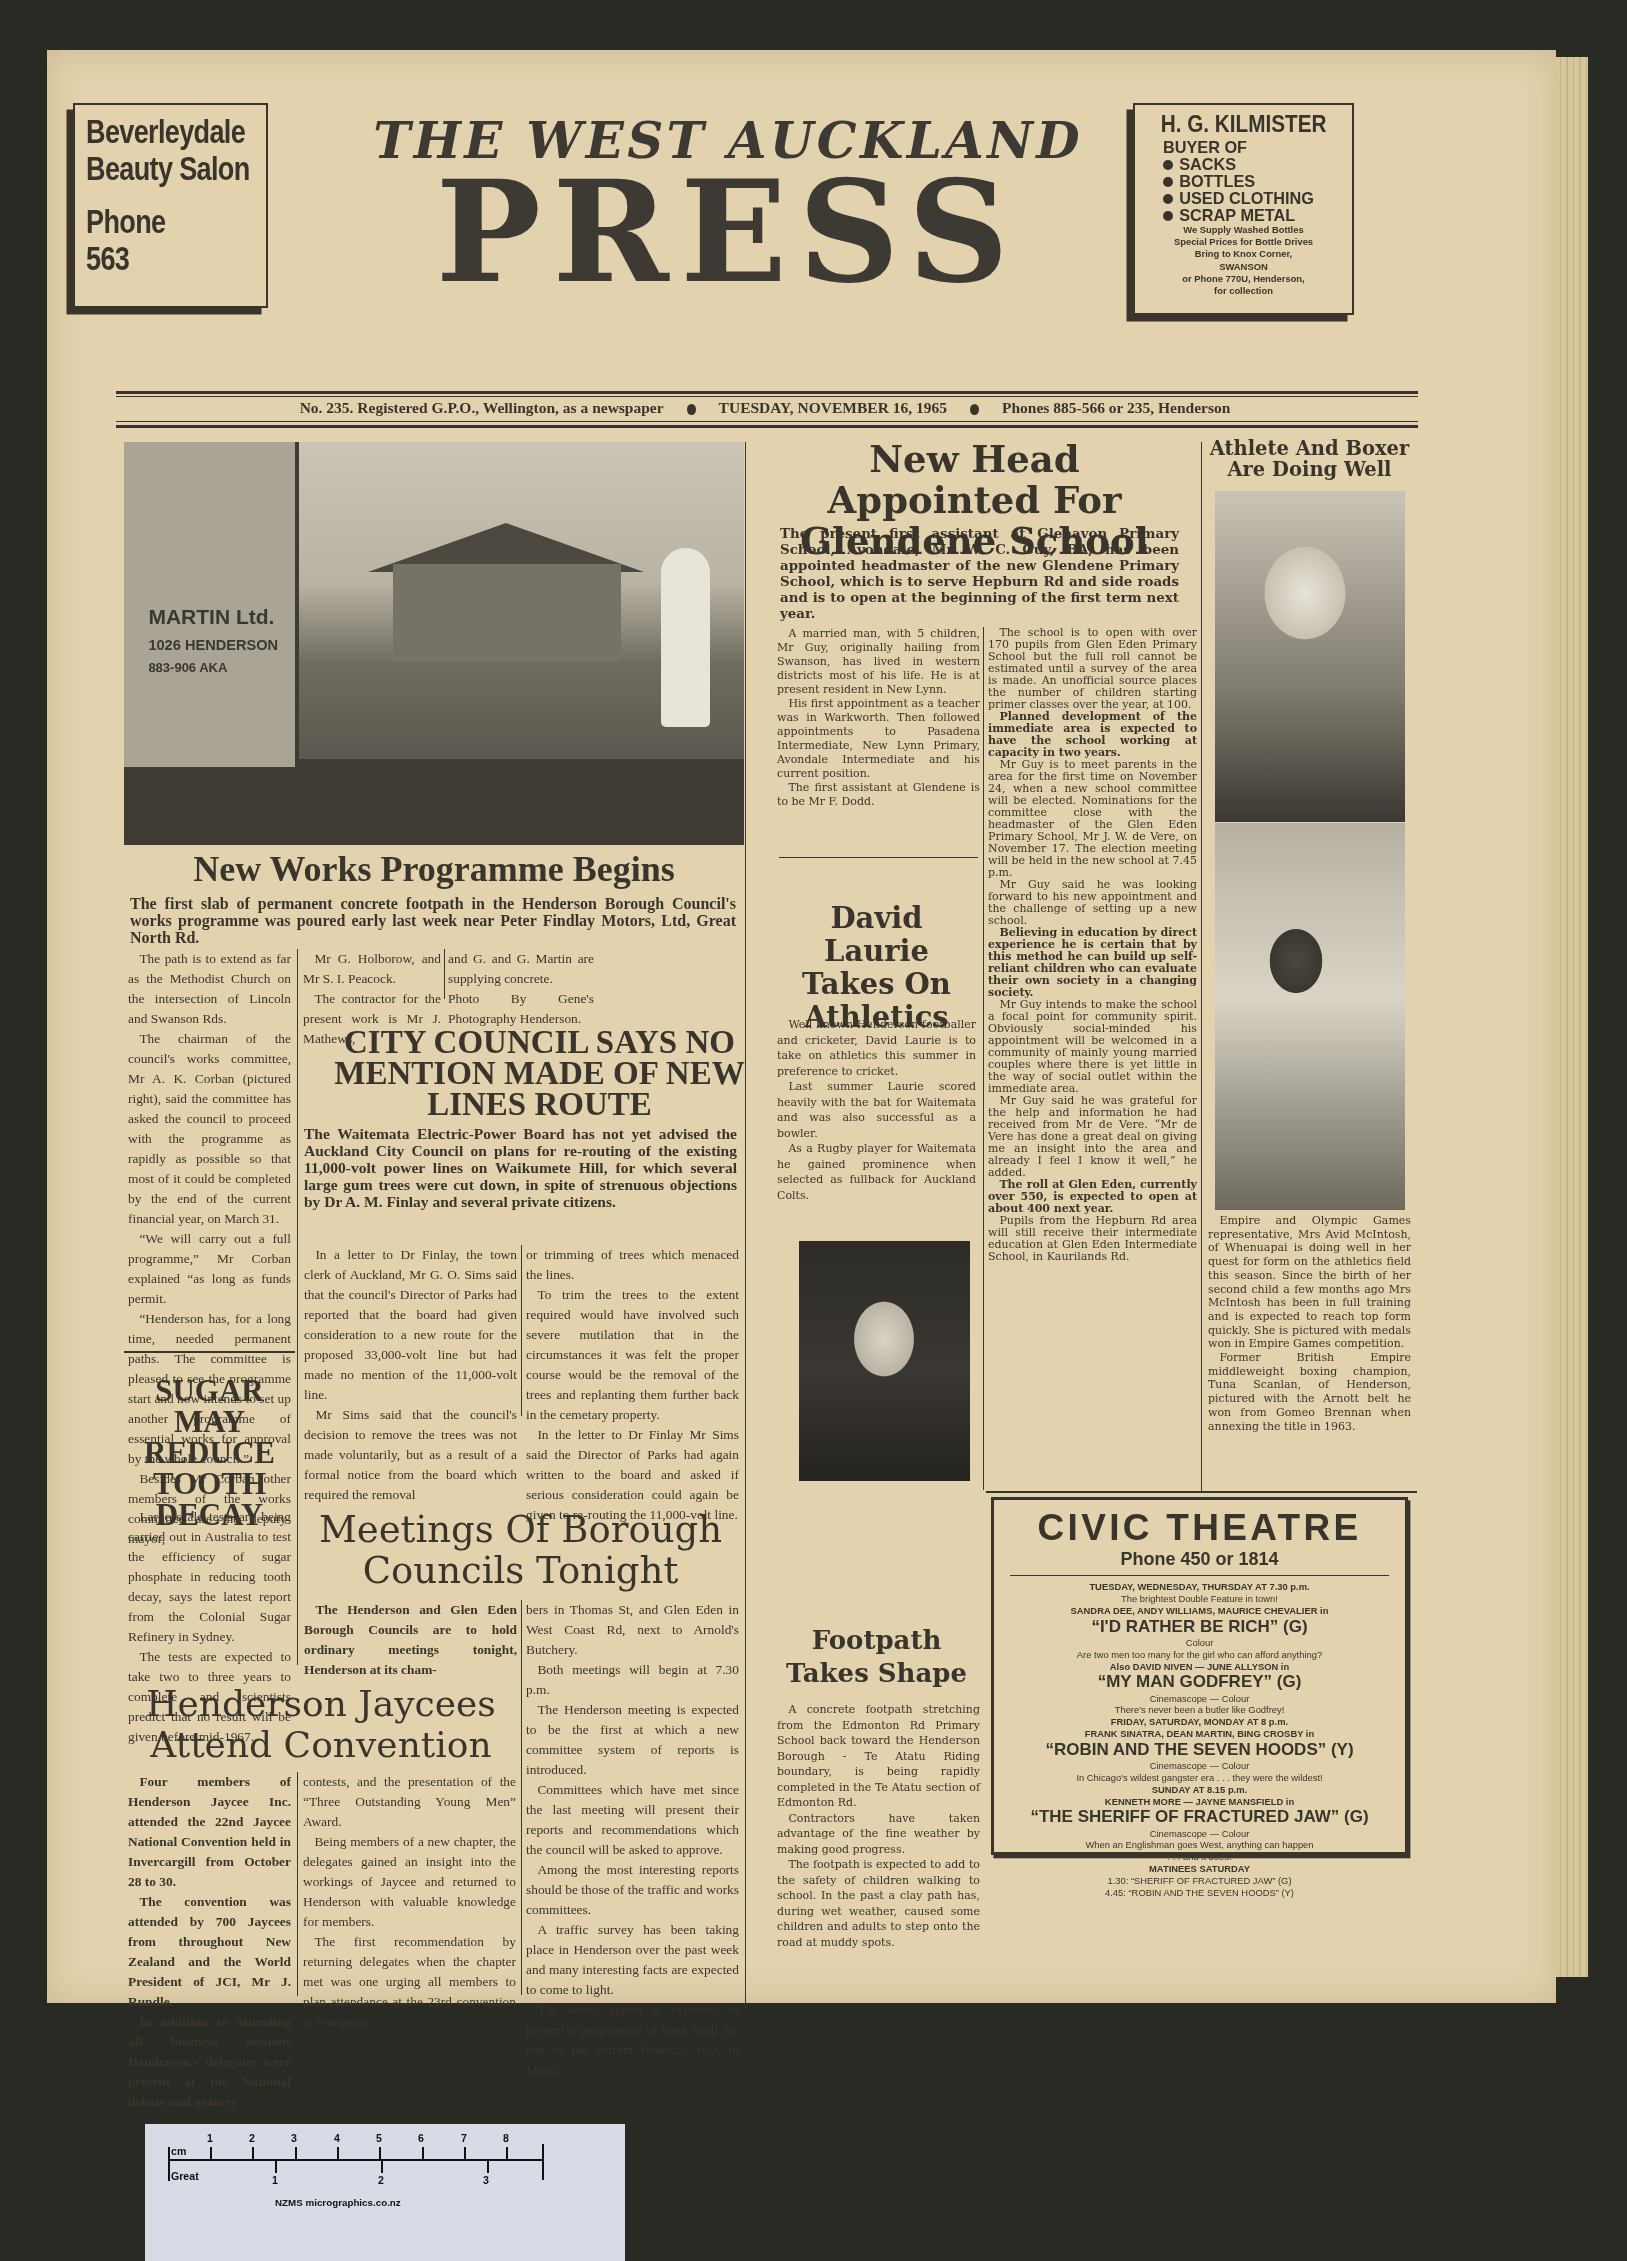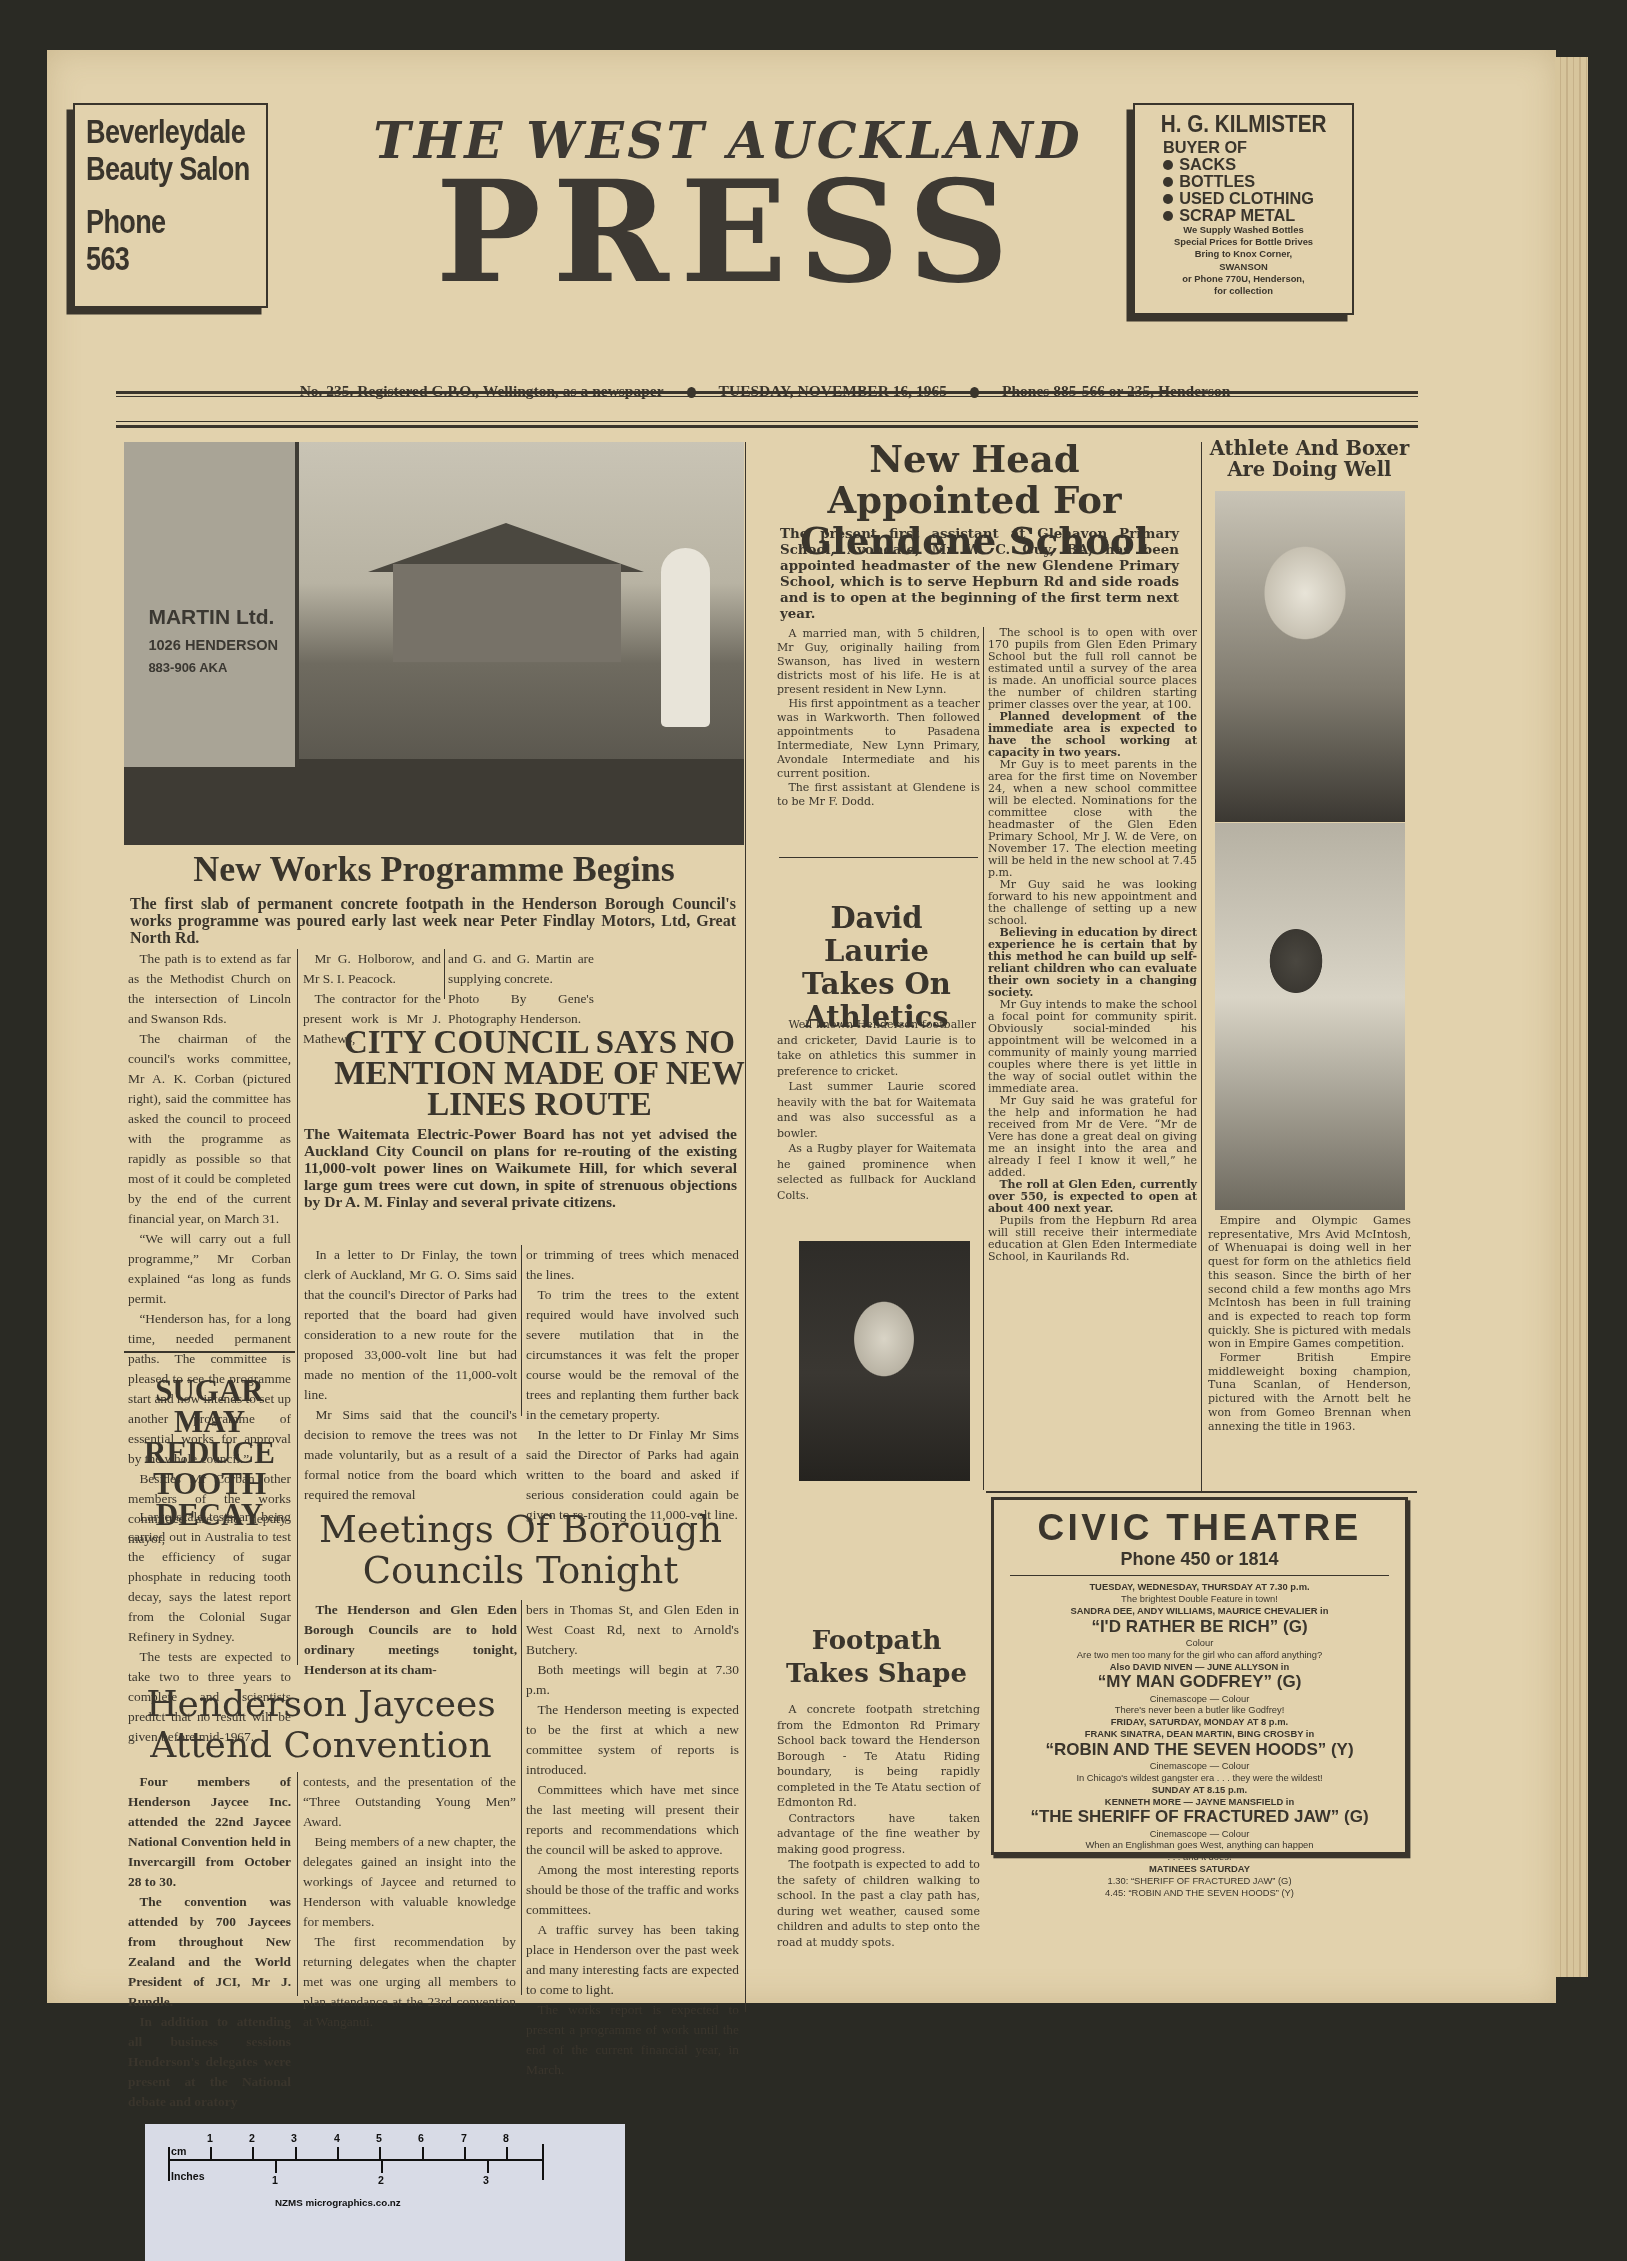--- a/index.html
+++ b/index.html
@@ -13,21 +13,21 @@
   .ad-left .gap{margin-top:16.3px;}
   .ad-right{left:1133px;top:103px;width:221px;height:212px;padding:4.9px;box-sizing:border-box;text-align:center;font-family:"Liberation Sans",sans-serif;}
   .ad-right .name{font-size:24.4px;font-weight:bold;transform:scaleX(.85);}
   .ad-right .buyer{text-align:left;font-size:16.3px;font-weight:bold;padding-left:23px;line-height:18px;}
   .ad-right .bul{text-align:left;font-size:16.3px;font-weight:bold;padding-left:23px;line-height:17px;}
   .ad-right .bul span.dot{display:inline-block;width:9.8px;height:9.8px;border-radius:50%;background:#3a352c;margin-right:6.5px;}
   .ad-right .small{font-size:9.4px;font-weight:bold;line-height:12.2px;}
   .mast-top{left:325px;top:111px;width:806px;text-align:center;font-family:"DejaVu Serif",serif;font-weight:bold;font-style:italic;font-size:50px;letter-spacing:3.3px;color:#3d3933;}
   .mast-press{left:325px;top:159px;width:806px;text-align:center;font-family:"DejaVu Serif",serif;font-weight:bold;font-size:140px;line-height:146px;letter-spacing:11.4px;color:#3d3933;}
   .rule{position:absolute;background:#3a352c;}
-  .dateline{left:114px;top:382px;width:1302px;text-align:center;font-size:15.5px;font-weight:bold;white-space:nowrap;}
+  .dateline{left:114px;top:399px;width:1302px;text-align:center;font-size:15.5px;font-weight:bold;white-space:nowrap;}
   .dateline .dot{display:inline-block;width:9px;height:11.4px;border-radius:50%;background:#3a352c;margin:0 23px;vertical-align:middle;}
   .photo{background:#5d5a50;overflow:hidden;}
   .photo1{left:124px;top:442px;width:620px;height:403px;background:linear-gradient(180deg,#c9c4b5 0%,#b8b3a3 35%,#6f6b60 55%,#4a4740 100%);}
   .photo1 .house{position:absolute;left:269px;top:122px;width:228px;height:98px;background:#777268;}
   .photo1 .roof{position:absolute;left:244px;top:81px;width:0;height:0;border-left:138px solid transparent;border-right:138px solid transparent;border-bottom:49px solid #4b4840;}
   .photo1 .truck{position:absolute;left:0;top:0;width:171px;height:325px;background:#a9a496;border-right:4.9px solid #3f3c35;}
   .photo1 .truck span{position:absolute;left:24.4px;font-family:"Liberation Sans",sans-serif;font-weight:bold;color:#3b3832;}
   .photo1 .person{position:absolute;left:537px;top:106px;width:49px;height:179px;background:#e8e4d9;border-radius:24.4px 24.4px 4.9px 4.9px;}
   .photo1 .dirt{position:absolute;left:0;top:317px;width:100%;height:90px;background:#3e3b34;}
   .hl{text-align:center;font-weight:bold;line-height:1.02;}
@@ -255,21 +255,21 @@
   <div class="tick" style="left:150px;top:23px;height:12.2px;"></div>
   <div class="tick" style="left:192px;top:23px;height:12.2px;"></div>
   <div class="tick" style="left:234px;top:23px;height:12.2px;"></div>
   <div class="tick" style="left:277px;top:23px;height:12.2px;"></div>
   <div class="tick" style="left:319px;top:23px;height:12.2px;"></div>
   <div class="tick" style="left:361px;top:23px;height:12.2px;"></div>
   <div class="tick" style="left:130px;top:37px;height:12.2px;"></div>
   <div class="tick" style="left:236px;top:37px;height:12.2px;"></div>
   <div class="tick" style="left:342px;top:37px;height:12.2px;"></div>
   <div class="lab" style="left:26px;top:21px;">cm</div>
-  <div class="lab" style="left:26px;top:46px;">Inches</div>
+  <div class="lab" style="left:26px;top:46px;">Great</div>
   <div class="lab" style="left:62px;top:8.1px;">1</div>
   <div class="lab" style="left:104px;top:8.1px;">2</div>
   <div class="lab" style="left:146px;top:8.1px;">3</div>
   <div class="lab" style="left:189px;top:8.1px;">4</div>
   <div class="lab" style="left:231px;top:8.1px;">5</div>
   <div class="lab" style="left:273px;top:8.1px;">6</div>
   <div class="lab" style="left:316px;top:8.1px;">7</div>
   <div class="lab" style="left:358px;top:8.1px;">8</div>
   <div class="lab" style="left:127px;top:50px;">1</div>
   <div class="lab" style="left:233px;top:50px;">2</div>

